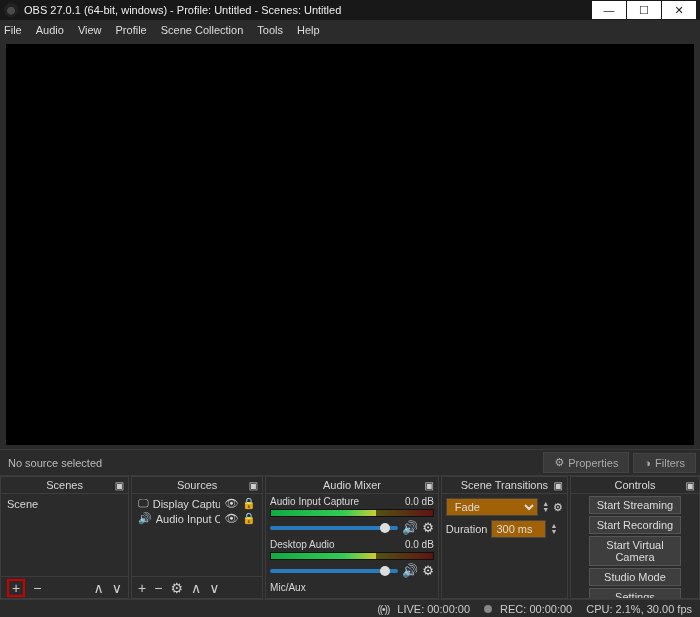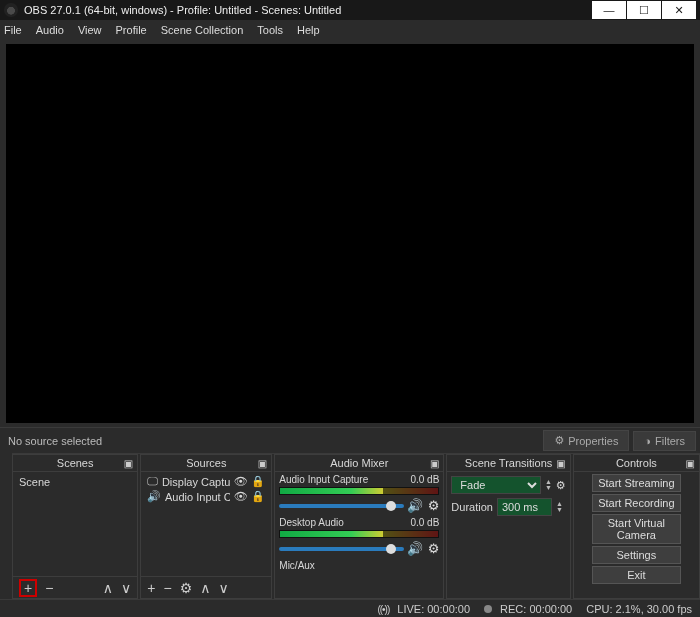--- a/index.html
+++ b/index.html
@@ -43,23 +43,22 @@
   height: 26px; display: flex; align-items: center;
   border-top: 1px solid #3a3a3a;
 }
 .props-bar .nosel { padding-left: 8px; flex: 1; color: #bbb; }
 .props-bar .pbtn {
   display: flex; align-items: center; gap: 4px;
   padding: 3px 10px; border: 1px solid #444;
   background: #3a3a3a; color: #aaa; margin-right: 4px;
 }
 .docks {
-  height: 146px; display: flex; gap: 2px;
+  height: 124px; display: flex; gap: 2px;
   border-top: 1px solid #3a3a3a;
-  margin-left: 12px;
 }
 .dock { display: flex; flex-direction: column; background: #2b2b2b; }
 .dock-header {
   height: 18px; display: flex; align-items: center; justify-content: center;
   background: #2b2b2b; border: 1px solid #3d3d3d; position: relative;
 }
 .dock-header .pop {
   position: absolute; right: 4px; top: 3px; font-size: 10px; color: #ccc;
 }
 .dock-body { flex: 1; border: 1px solid #3d3d3d; border-top: none; overflow: hidden; }
@@ -89,21 +88,21 @@
 .meter .mask { position: absolute; right: 0; top: 0; bottom: 0; width: 35%; background: rgba(0,0,0,0.6); }
 .slider-row { display: flex; align-items: center; gap: 4px; margin-top: 3px; }
 .slider { flex: 1; height: 4px; background: #2a7bbd; border-radius: 2px; position: relative; }
 .slider .knob { position: absolute; right: 8px; top: -3px; width: 10px; height: 10px; border-radius: 50%; background: #ddd; }
 .vol-ico { font-size: 13px; color: #ddd; }
 
 .transitions { width: 128px; }
 .transitions .dock-body { padding: 4px; }
 .trans-row { display: flex; align-items: center; gap: 4px; margin-bottom: 4px; }
 .trans-row select, .trans-row input {
-  background: #14532d; color: #ddd; border: 1px solid #444;
+  background: #a16207; color: #ddd; border: 1px solid #444;
   font-size: 11px; padding: 1px 4px; height: 18px;
 }
 .trans-row select { flex: 1; }
 .spinner { display: inline-flex; flex-direction: column; }
 .spinner span { font-size: 7px; line-height: 6px; color: #bbb; }
 
 .controls { width: 131px; }
 .controls .dock-body { padding: 2px 18px; display: flex; flex-direction: column; gap: 2px; }
 .ctrl-btn {
   background: #3e3e3e; border: 1px solid #555; color: #ddd;
@@ -278,20 +277,21 @@
 
   <div class="dock controls">
     <div class="dock-header">
       <span>Controls</span>
       <span class="pop">▣</span>
     </div>
     <div class="dock-body">
       <div class="ctrl-btn">Start Streaming</div>
       <div class="ctrl-btn">Start Recording</div>
       <div class="ctrl-btn">Start Virtual Camera</div>
+      <div class="ctrl-btn">Studio Mode</div>
       <div class="ctrl-btn">Settings</div>
       <div class="ctrl-btn">Exit</div>
     </div>
   </div>
 
 </div>
 
 <div class="statusbar">
   <div class="sig">
     <span class="sig-ico"></span>

